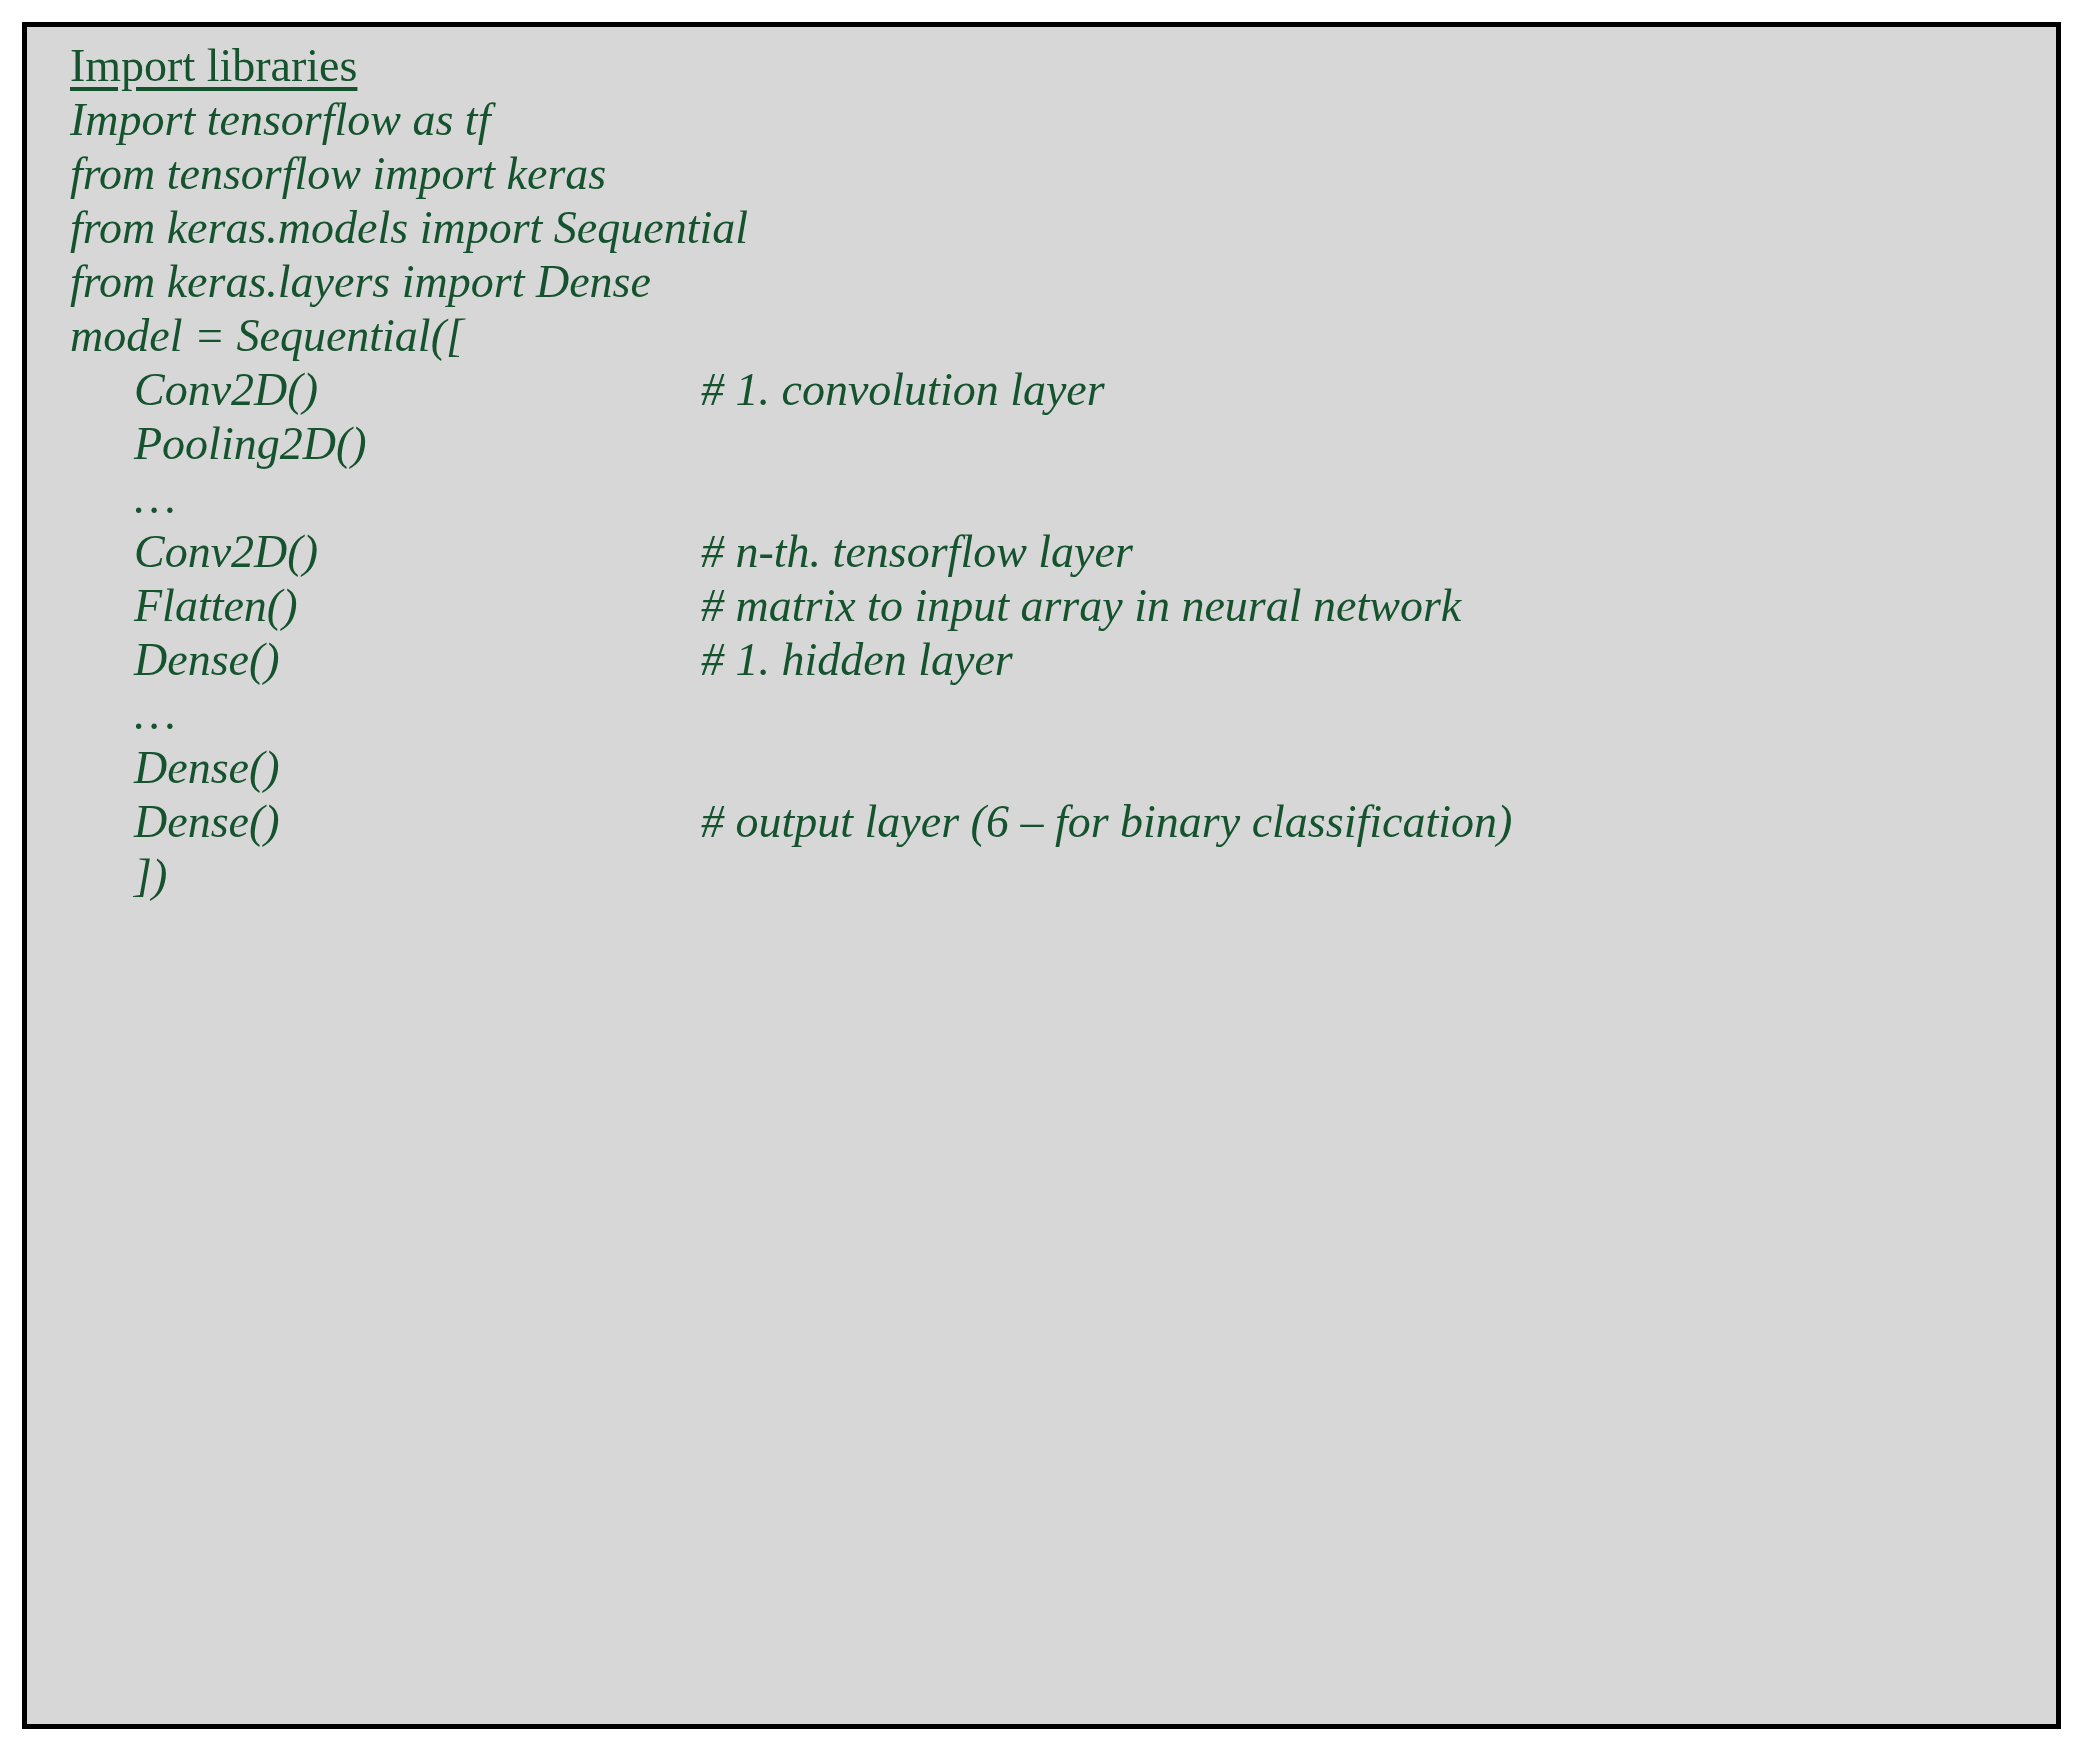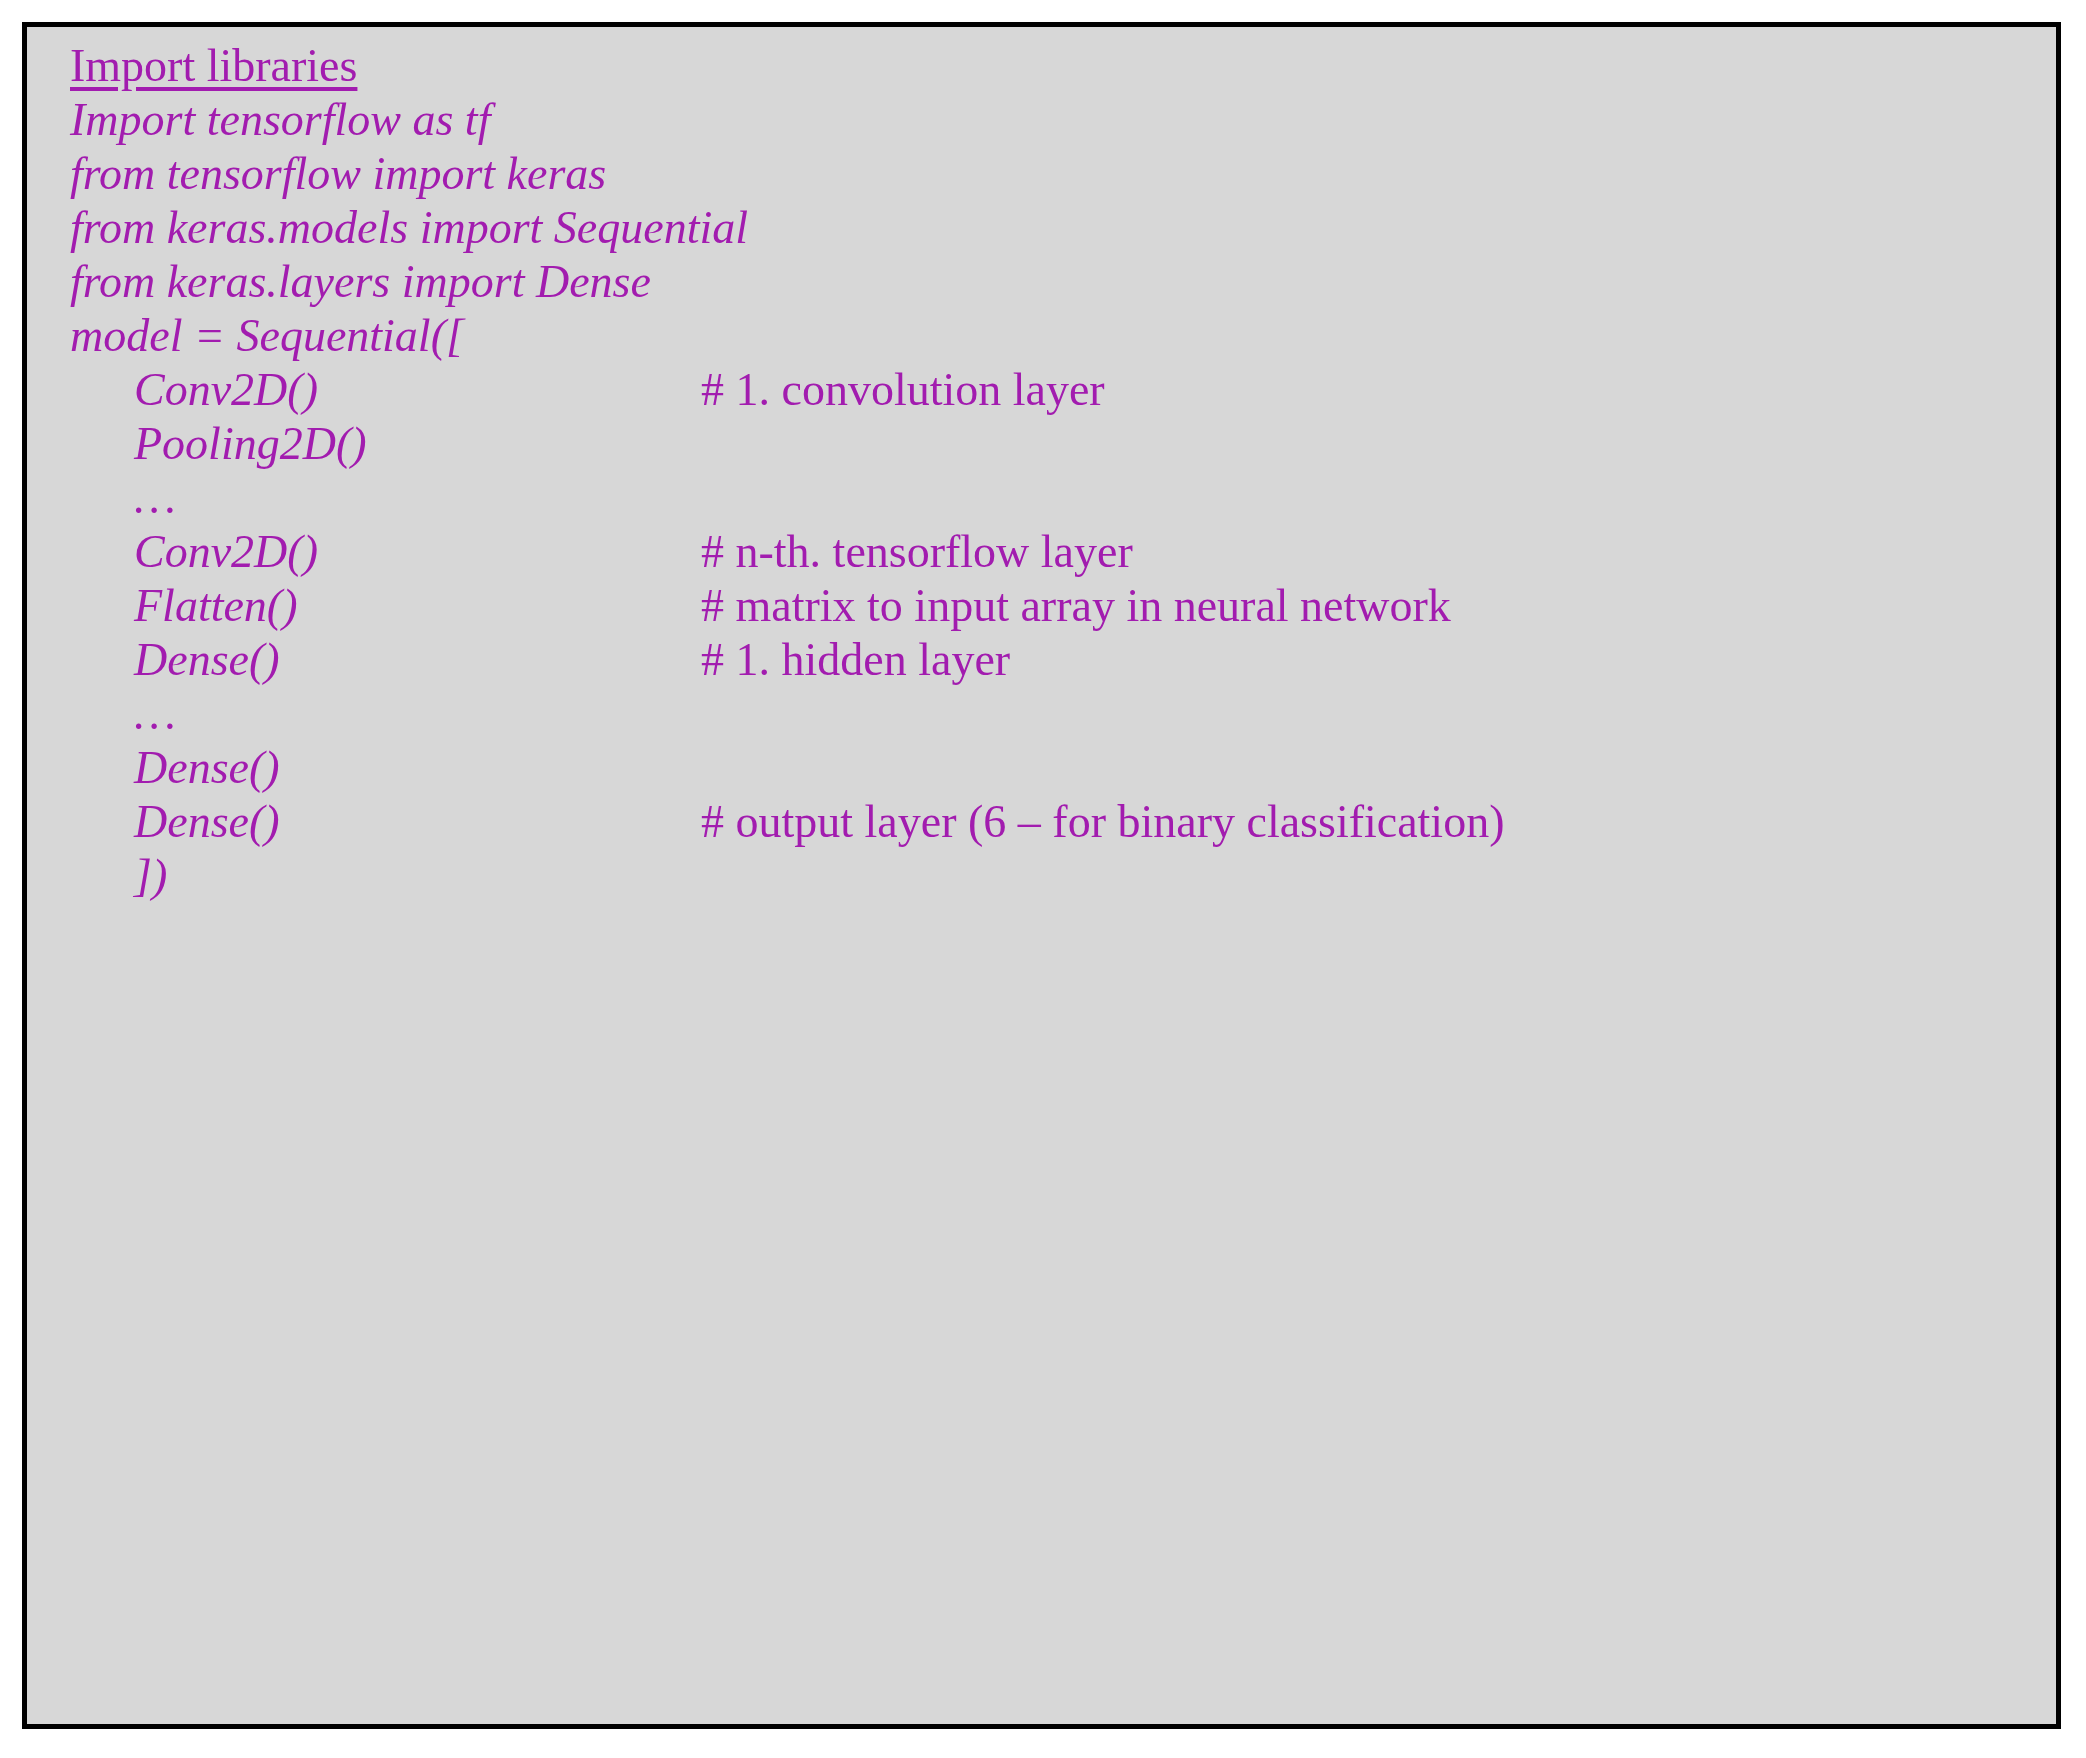--- a/index.html
+++ b/index.html
@@ -41,21 +41,21 @@
     right: 0;
     bottom: 0;
     padding: 12.4px 0 0 0;
   }
 
   .code-line {
     position: relative;
     height: 54px;
     line-height: 54px;
     white-space: nowrap;
-    color: #a21caf;
+    color: #14532d;
     font-size: 46px;
   }
 
   
   .code-line.heading .code-text {
     font-style: normal;
     text-decoration: underline;
     text-decoration-thickness: 3.5px;
     text-underline-offset: 5.5px;
   }
@@ -65,20 +65,21 @@
     position: absolute;
     font-style: italic;
     top: 0;
     line-height: 54px;
   }
 
   .code-line .comment-text {
     position: absolute;
     left: 674px;
     top: 0;
+    font-style: italic;
     line-height: 54px;
   }
 
   
   .indent-0 .code-text { left: 43px; }
   .indent-1 .code-text { left: 107px; }
 
   .ellipsis {
     letter-spacing: 4.1px;
   }

